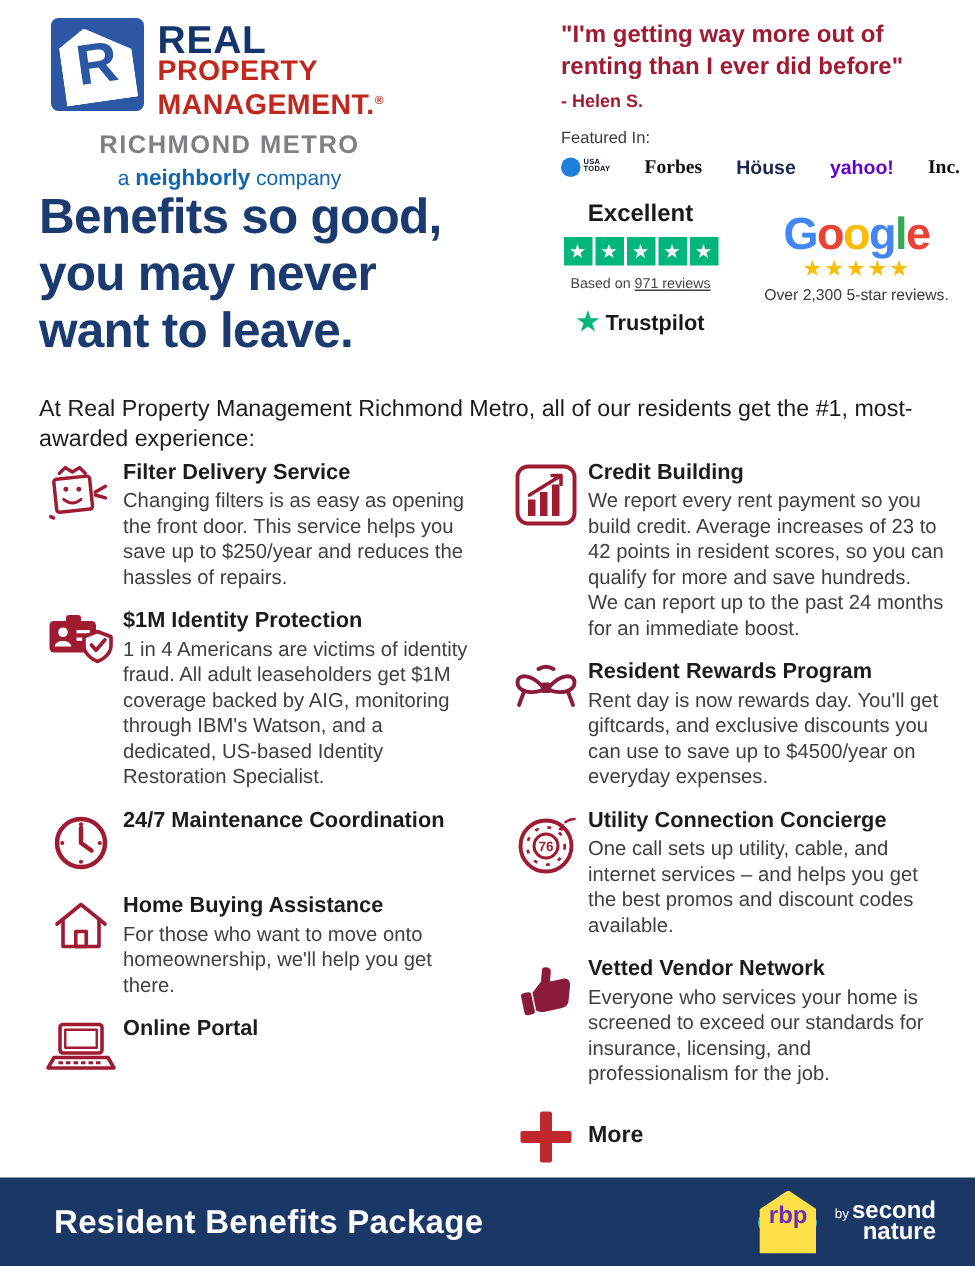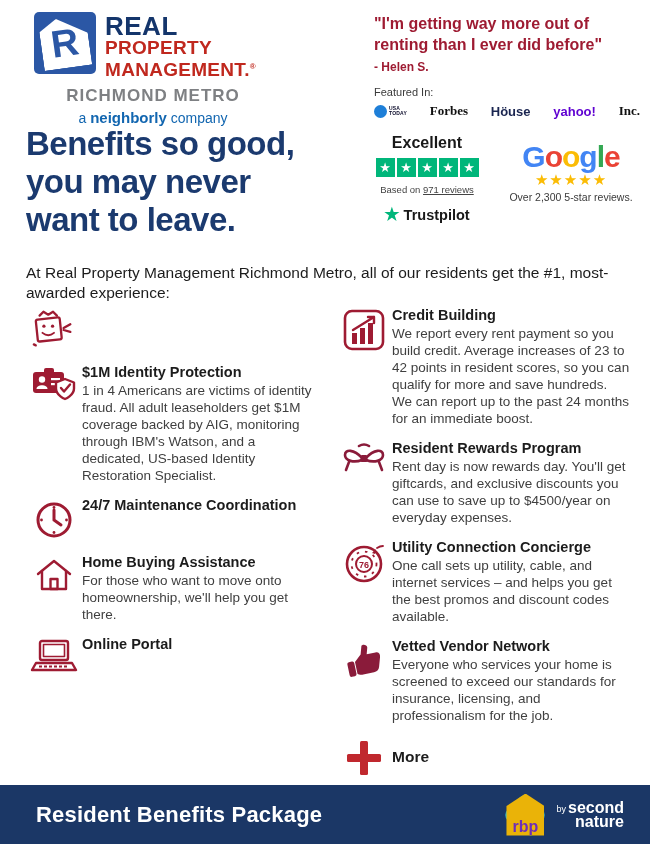--- a/index.html
+++ b/index.html
@@ -69,21 +69,21 @@
   .item-more .item-title { font-size:15.5px; }
   svg.bicon { display:block; }
 
   
   .footer { position:absolute; left:0; top:785px; width:650px; height:59px; background:#1B3766; display:flex; align-items:center;gap:12px; }
   .footer-title { margin-left:36px; font-size:22px; font-weight:bold; color:#ffffff; letter-spacing:0.2px; }
   .footer-logo { margin-left:auto; margin-right:26px; display:flex; align-items:center; }
   .rbp-badge { position:relative; width:48px; height:48px; flex:none; }
   .rbp-diamond { position:absolute; left:8px; top:8px; width:32px; height:32px; background:#2FBBCF; border-radius:7px; transform:rotate(45deg); }
   .rbp-diamond2 { position:absolute; left:10px; top:12px; width:30px; height:30px; background:#2D9FD8; border-radius:7px; transform:rotate(20deg); }
-  .rbp-house { position:absolute; left:5px; top:3px; width:38px; height:42px; background:#eab308; clip-path:polygon(50% 0%, 100% 30%, 100% 100%, 0% 100%, 0% 30%); display:flex; align-items:flex-end; justify-content:center; }
+  .rbp-house { position:absolute; left:5px; top:3px; width:38px; height:42px; background:#fde047; clip-path:polygon(50% 0%, 100% 30%, 100% 100%, 0% 100%, 0% 30%); display:flex; align-items:flex-start; justify-content:center; }
   .rbp-text { color:#6E2EB8; font-size:16px; font-weight:bold; padding-top:8px; }
   .sn { display:flex; align-items:flex-start; color:#ffffff; margin-left:7px; }
   .sn-by { font-size:9px; margin-top:3px; margin-right:2px; }
   .sn-names { font-size:16px; font-weight:bold; line-height:14px; text-align:right; }
 </style>
 </head>
 <body>
 
 <div class="page">
 
@@ -158,20 +158,24 @@
               <rect x="7" y="9" width="25" height="23" rx="2" transform="rotate(-6 19 20)"></rect>
               <path d="M10 6 l4 -4 l5 3 l5 -3 l4 4"></path>
               <path d="M42 15 l-7 4 M42 23 l-7 -2"></path>
               <path d="M13 24 q6 5 12 0" stroke-width="2"></path>
               <path d="M4 36 l2 1"></path>
             </g>
             <circle cx="14.5" cy="17" r="1.7" fill="#9E1B32"></circle>
             <circle cx="23.5" cy="17" r="1.7" fill="#9E1B32"></circle>
           </svg>
         </div>
+        <div class="item-text">
+          <div class="item-title">Filter Delivery Service</div>
+          <div class="item-body">Changing filters is as easy as opening the front door. This service helps you save up to $250/year and reduces the hassles of repairs.</div>
+        </div>
       </div>
 
       <div class="item">
         <div class="item-icon">
           <svg class="bicon" width="46" height="40" viewBox="0 0 46 40">
             <rect x="13" y="2" width="10" height="6" rx="2" fill="#9E1B32"></rect>
             <rect x="2" y="6" width="31" height="21" rx="3" fill="#9E1B32"></rect>
             <circle cx="11" cy="13.5" r="3.2" fill="#fff"></circle>
             <path d="M5.5 23 c0 -5 11 -5 11 0 z" fill="#fff"></path>
             <rect x="20" y="12" width="9" height="2.2" fill="#fff"></rect>

